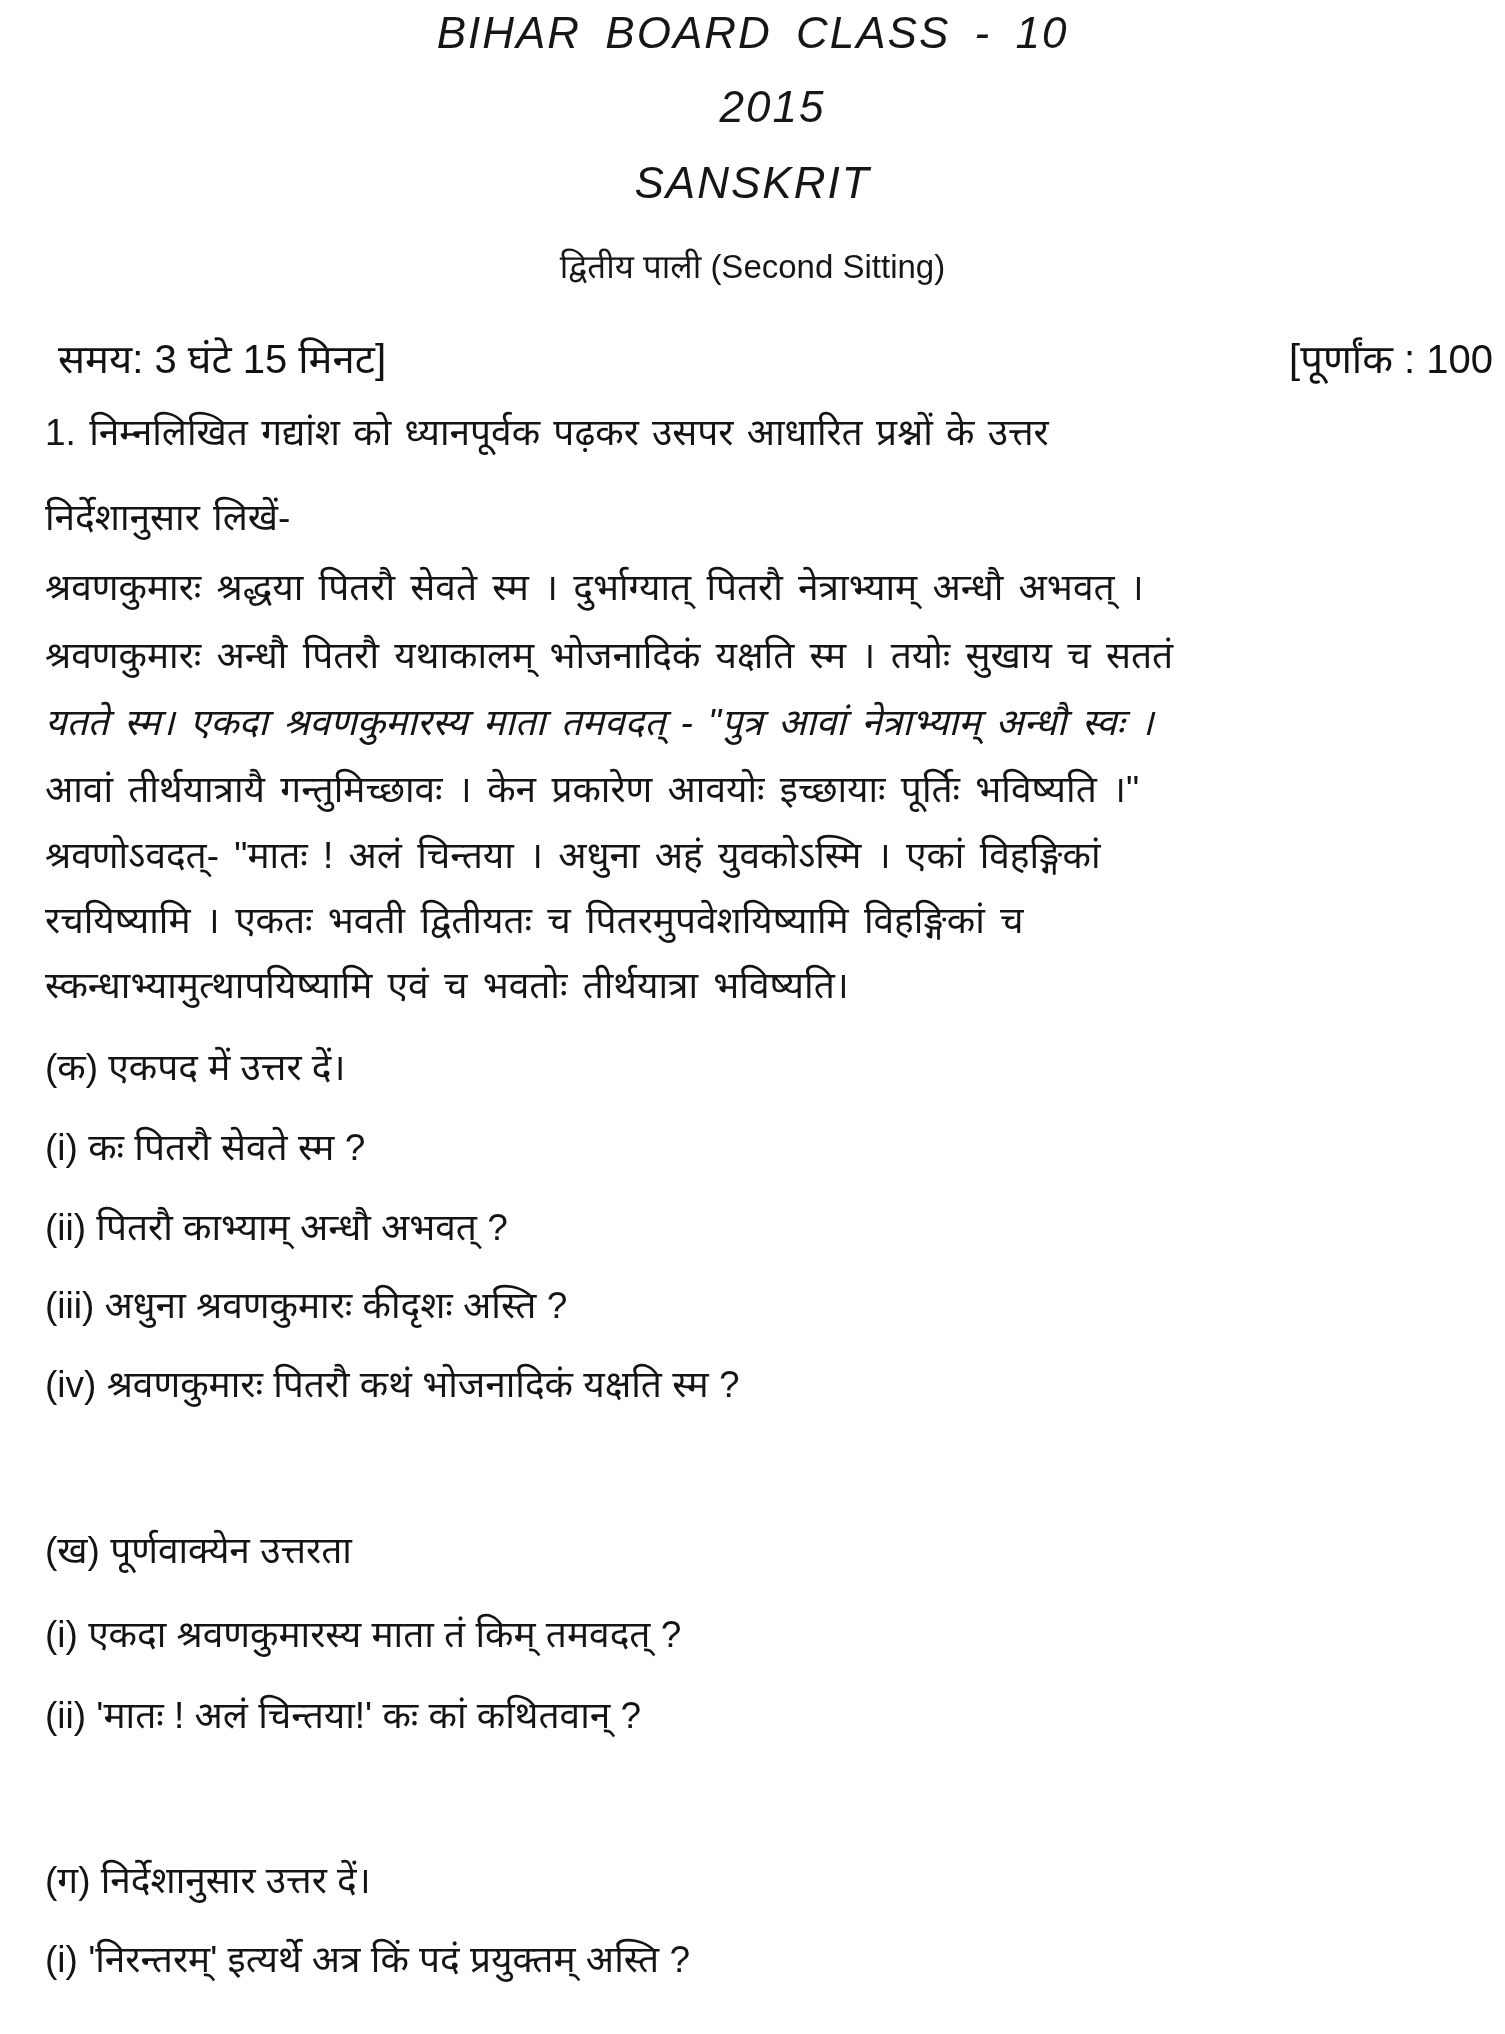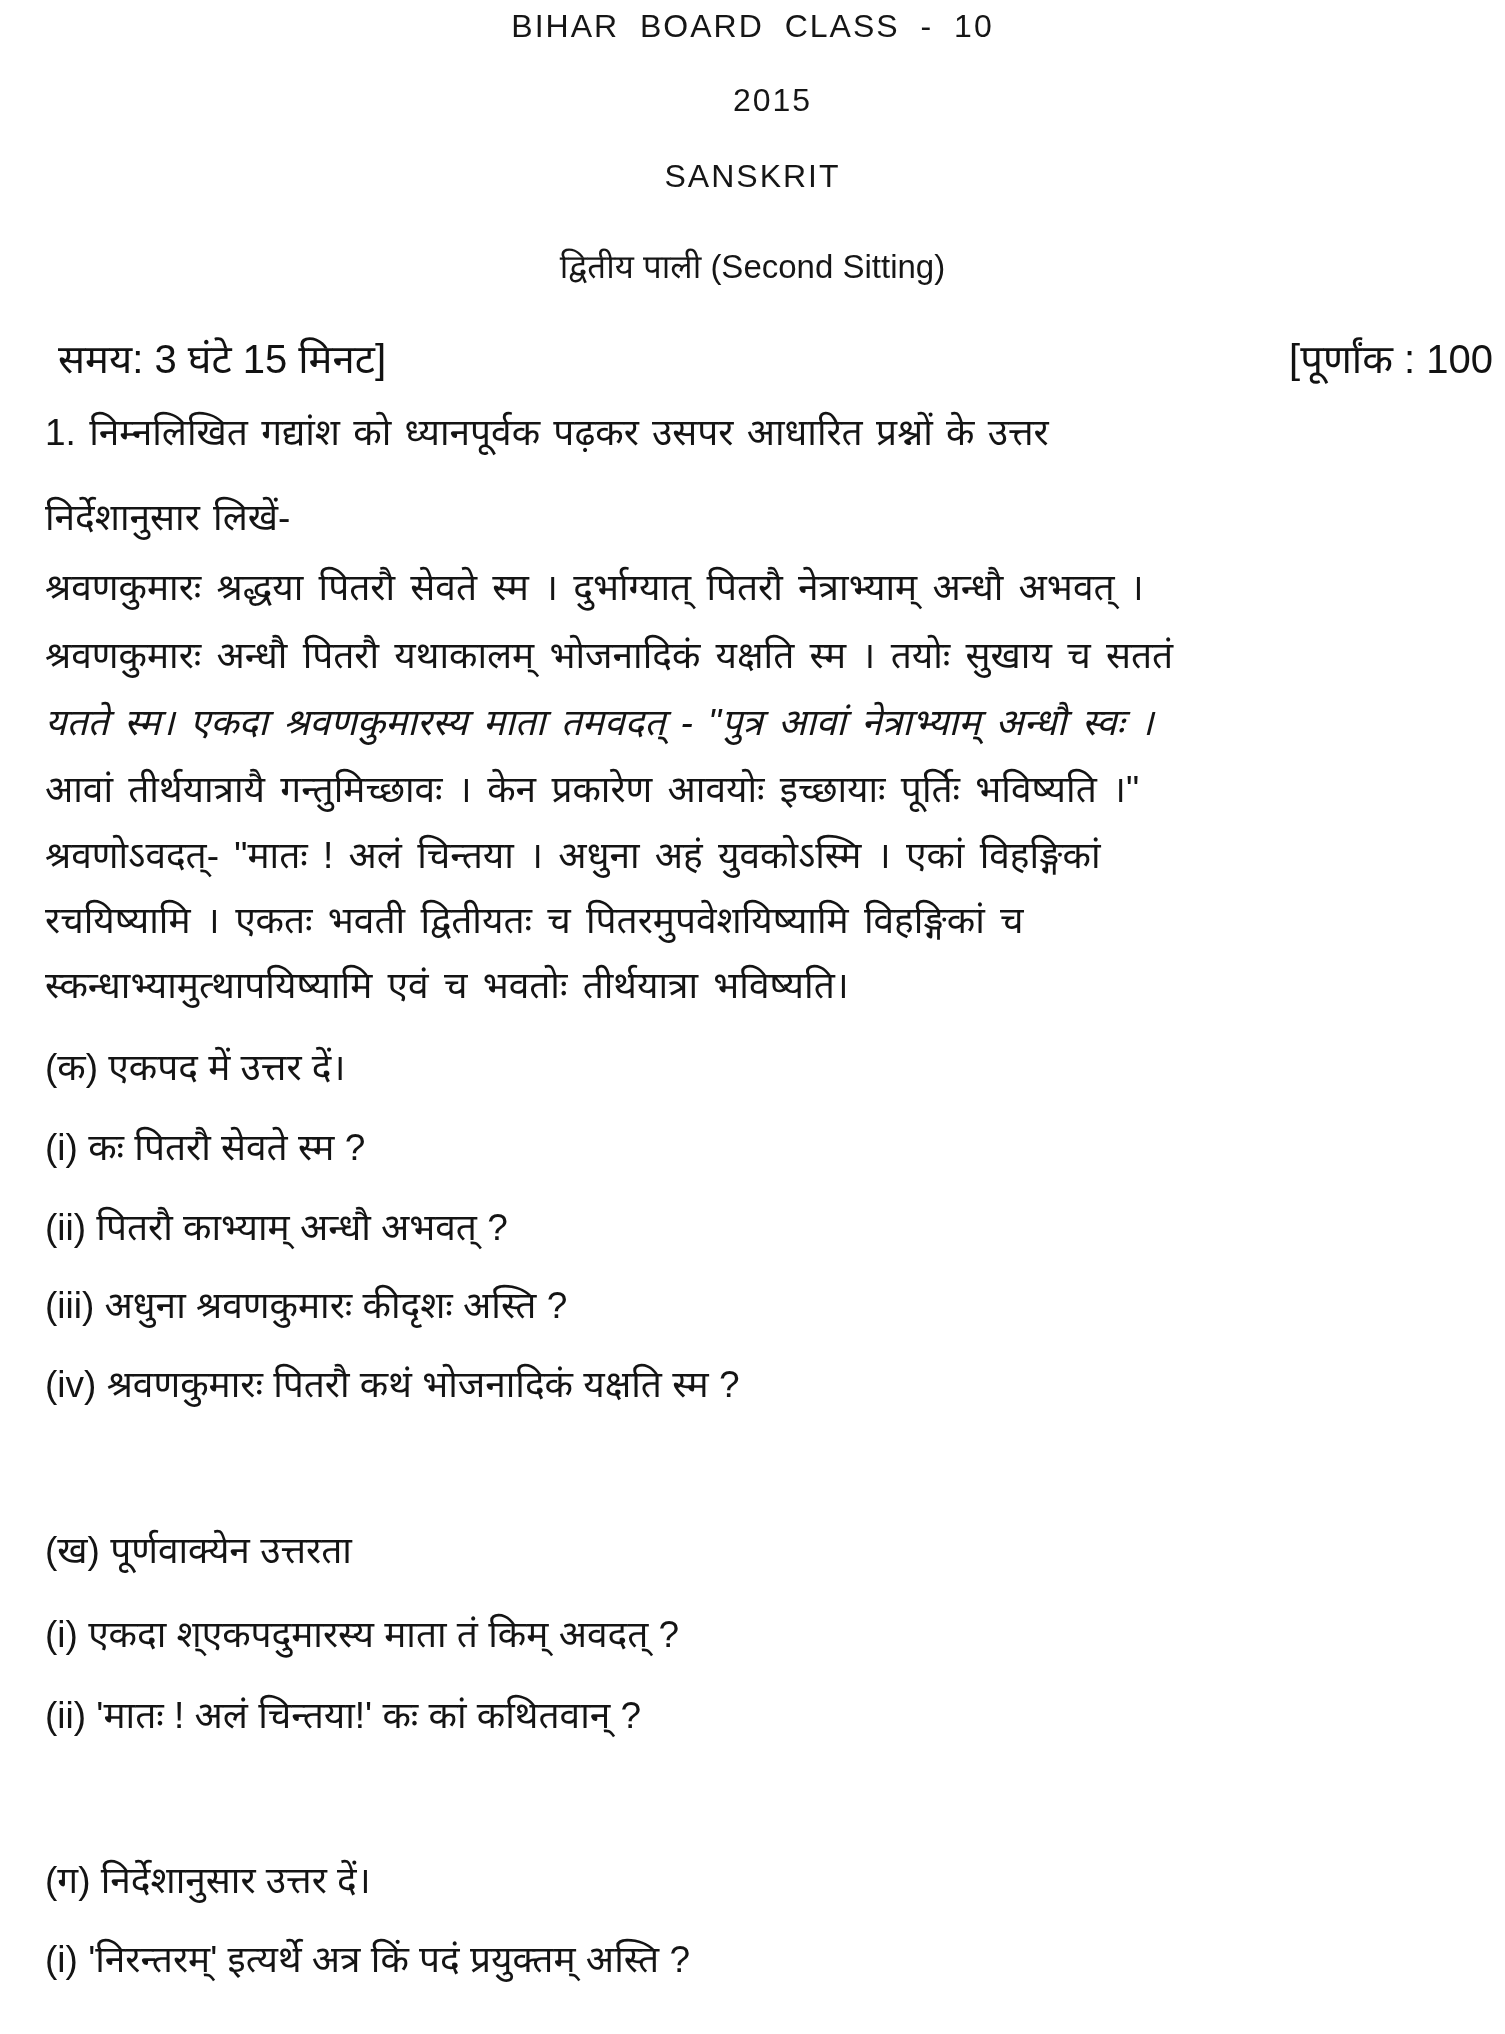--- a/index.html
+++ b/index.html
@@ -13,24 +13,25 @@
     overflow: hidden;
   }
   .center {
     position: absolute;
     left: 0;
     width: 100%;
     text-align: center;
     white-space: nowrap;
   }
   .latin-title {
-    font-size: 32px;
+    font-size: 44px;
     letter-spacing: 2px;
     word-spacing: 10px;
     color: #161616;
+    font-style: italic;
   }
   .sitting {
     font-size: 33px;
     color: #161616;
   }
   .meta-row {
     position: absolute;
     top: 330px;
     left: 0;
     width: 100%;
@@ -74,19 +75,19 @@
   <div class="line passage-line" style="top: 893px;">रचयिष्यामि । एकतः भवती द्वितीयतः च पितरमुपवेशयिष्यामि विहङ्गिकां च</div>
   <div class="line passage-line" style="top: 958px;">स्कन्धाभ्यामुत्थापयिष्यामि एवं च भवतोः तीर्थयात्रा भविष्यति।</div>
 
   <div class="line" style="top: 1040px;">(क) एकपद में उत्तर दें।</div>
   <div class="line" style="top: 1120px;">(i) कः पितरौ सेवते स्म ?</div>
   <div class="line" style="top: 1200px;">(ii) पितरौ काभ्याम् अन्धौ अभवत् ?</div>
   <div class="line" style="top: 1278px;">(iii) अधुना श्रवणकुमारः कीदृशः अस्ति ?</div>
   <div class="line" style="top: 1357px;">(iv) श्रवणकुमारः पितरौ कथं भोजनादिकं यक्षति स्म ?</div>
 
   <div class="line" style="top: 1523px;">(ख) पूर्णवाक्येन उत्तरता</div>
-  <div class="line" style="top: 1607px;">(i) एकदा श्एकपदुमारस्य माता तं किम् अवदत् ?</div>
+  <div class="line" style="top: 1607px;">(i) एकदा श्रवणकुमारस्य माता तं किम् तमवदत् ?</div>
   <div class="line" style="top: 1688px;">(ii) 'मातः ! अलं चिन्तया!' कः कां कथितवान् ?</div>
 
   <div class="line" style="top: 1853px;">(ग) निर्देशानुसार उत्तर दें।</div>
   <div class="line" style="top: 1932px;">(i) 'निरन्तरम्' इत्यर्थे अत्र किं पदं प्रयुक्तम् अस्ति ?</div>
 
 </div>
 
 </body></html>

